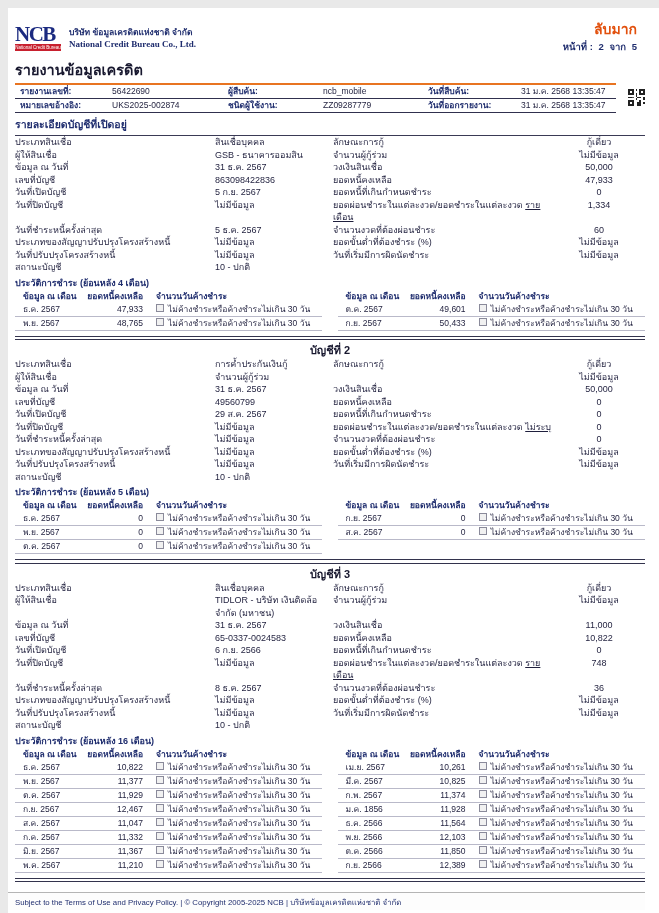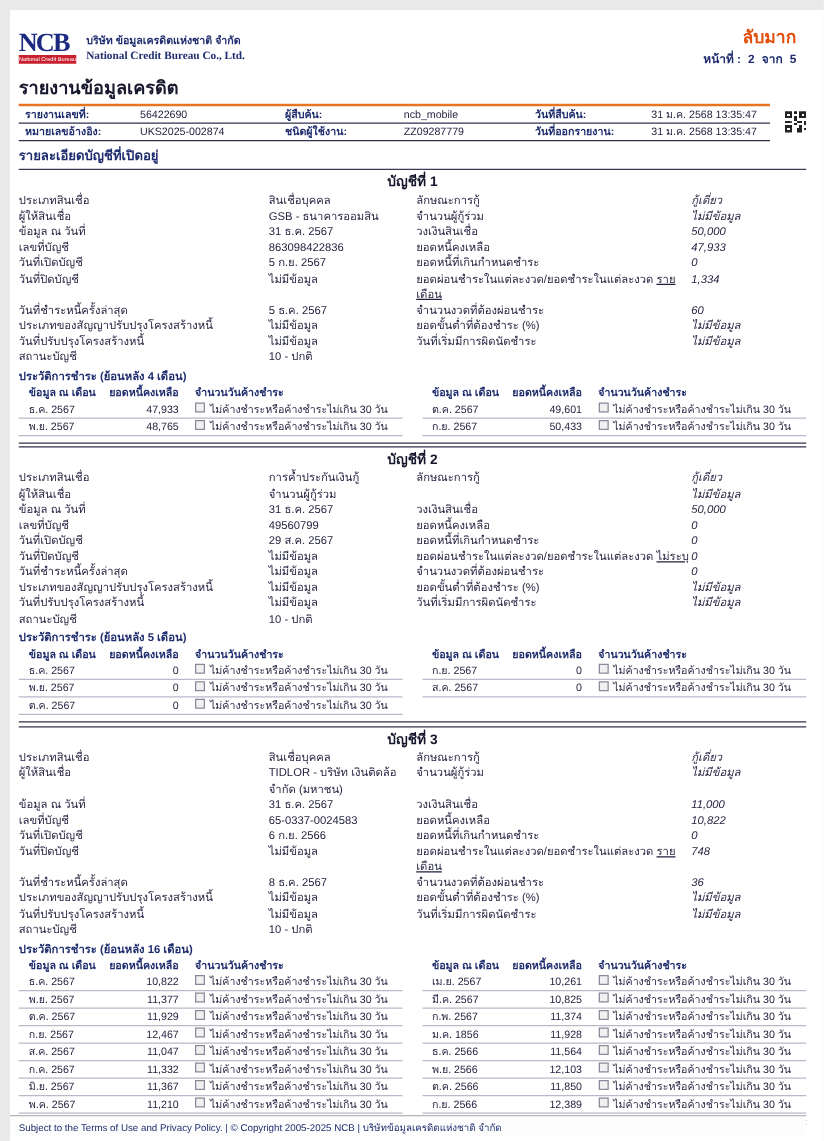--- a/index.html
+++ b/index.html
@@ -44,21 +44,21 @@
     font-size:10.5px;font-weight:bold;color:#1f2d6e;
     margin-top:3px;padding-bottom:2px;border-bottom:1.2px solid #3a3a55;
   }
 
   
   .acc-title{text-align:center;font-size:11px;font-weight:bold;color:#17172e;line-height:16px;margin-top:2px;}
   .acc-row{display:flex;font-size:9px;line-height:12.5px;}
   .c-l1{width:200px;}
   .c-v1{width:118px;}
   .c-l2{flex:1;}
-  .c-v2{width:92px;text-align:left;font-style:italic;}
+  .c-v2{width:92px;text-align:center;}
   .hist-title{font-size:9px;font-weight:bold;color:#1f2d6e;line-height:13px;margin-top:3px;}
   .hist-wrap{display:flex;justify-content:space-between;}
   .hist-col{width:48.8%;}
   .h-head,.h-row{display:flex;font-size:8.5px;line-height:13px;border-bottom:1px solid #b9b9c9;}
   .h-head{font-weight:bold;color:#1f2d6e;border-bottom:none;}
   .h-m{width:64px;padding-left:8px;white-space:nowrap;}
   .h-a{width:56px;text-align:right;white-space:nowrap;}
   .h-s{flex:1;padding-left:13px;white-space:nowrap;}
   .cb{display:inline-block;width:6px;height:6px;border:1px solid #8a8a9a;background:#f1f1f1;margin-right:4px;}
   .sep{height:2.5px;border-top:1px solid #33334d;border-bottom:1.5px solid #33334d;margin:5px 0 2px 0;}
@@ -137,21 +137,20 @@
           <rect x="0" y="4" width="2" height="1" fill="#222"></rect>
             <rect x="2" y="4" width="1" height="1" fill="#555"></rect>
         </svg>
       </div>
     </div>
 
     <div class="section-title">รายละเอียดบัญชีที่เปิดอยู่</div>
 
     <div>
         <div>
-    <div class="acc-title">บัญชีที่ 1</div>
 
     <div class="acc-row">
       <div class="c-l1">ประเภทสินเชื่อ</div>
       <div class="c-v1">สินเชื่อบุคคล</div>
       <div class="c-l2">ลักษณะการกู้</div>
       <div class="c-v2">กู้เดี่ยว</div>
     </div>
     <div class="acc-row">
       <div class="c-l1">ผู้ให้สินเชื่อ</div>
       <div class="c-v1">GSB - ธนาคารออมสิน</div>

